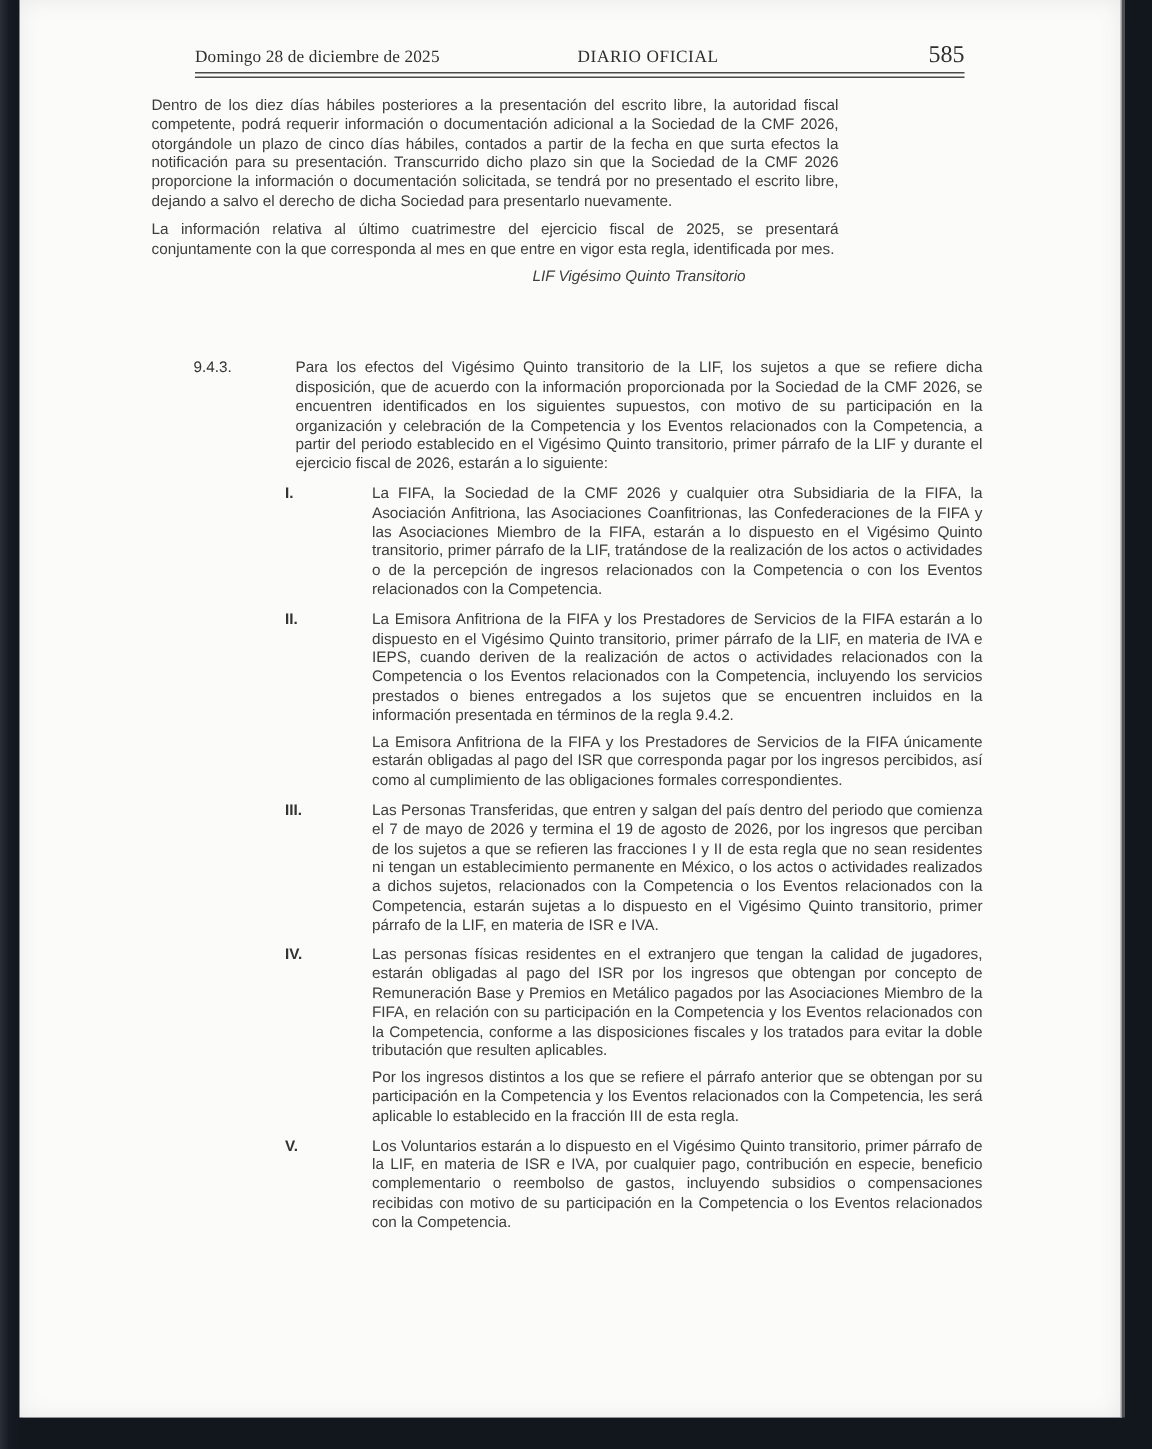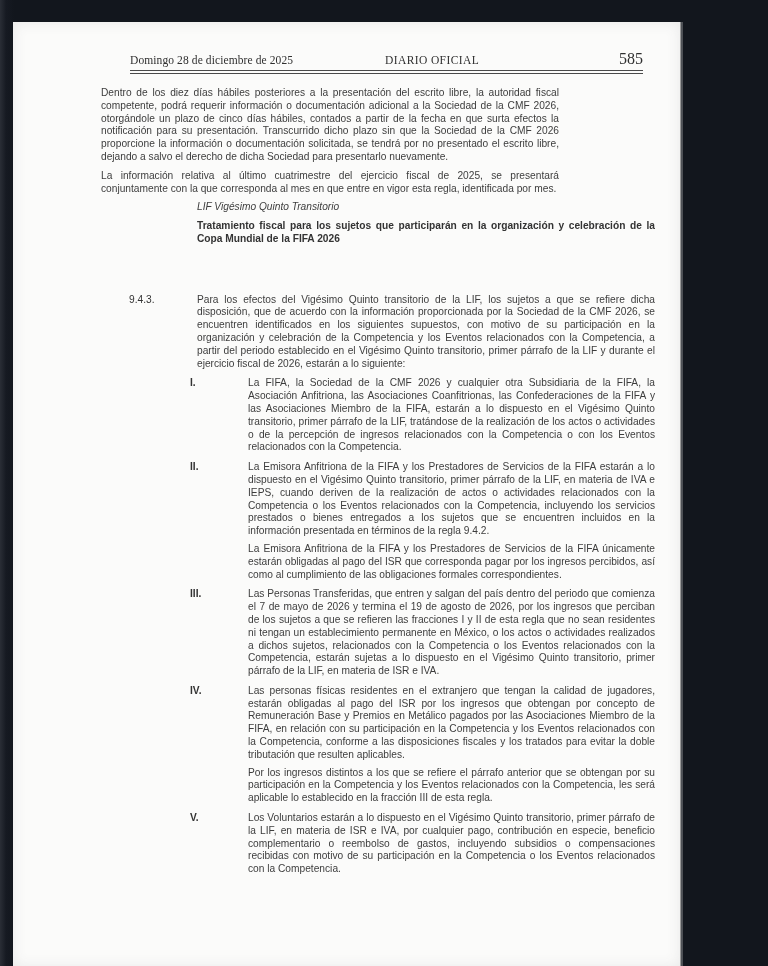--- a/index.html
+++ b/index.html
@@ -16,22 +16,22 @@
     background: var(--frame-bg);
     font-family: "Liberation Sans", sans-serif;
   }
   .frame {
     position: relative;
     width: 768px; height: 966px;
     background: linear-gradient(90deg, #2a2e36 0px, #161a22 6px, var(--frame-bg) 14px);
   }
   .page {
     position: absolute;
-    left: 13px; top: 22px;
-    width: 668px; height: 945px;
+    left: 13px; top: 0;
+    width: 735px; height: 945px;
     background: var(--page-bg);
     border-right: 1px solid #9a9a9a;
     box-shadow: inset 0 0 14px rgba(70,70,80,0.10), 2px 0 0 rgba(255,255,255,0.25);
     overflow: hidden;
   }
   .page-inner {
     position: relative;
     width: 100%; height: 100%;
     padding-top: 28px;
     filter: blur(0.2px);
@@ -71,20 +71,21 @@
     color: var(--ink);
   }
   .ref-italic {
     margin-left: 184px;
     width: 458px;
     font-style: italic;
     font-size: 10.2px;
     line-height: 12.8px;
     margin-top: 1px;
     margin-bottom: 5px;
+    text-align: center;
   }
   .heading-bold {
     margin-left: 184px;
     width: 458px;
     font-weight: bold;
     color: var(--ink-bold);
     font-size: 10.2px;
     line-height: 13.2px;
     text-align: justify;
     margin-bottom: 8px;
@@ -146,21 +147,20 @@
       <div class="header-rule"></div>
 
       <div class="content">
 
         <p class="body-p">Dentro de los diez días hábiles posteriores a la presentación del escrito libre, la autoridad fiscal competente, podrá requerir información o documentación adicional a la Sociedad de la CMF 2026, otorgándole un plazo de cinco días hábiles, contados a partir de la fecha en que surta efectos la notificación para su presentación. Transcurrido dicho plazo sin que la Sociedad de la CMF 2026 proporcione la información o documentación solicitada, se tendrá por no presentado el escrito libre, dejando a salvo el derecho de dicha Sociedad para presentarlo nuevamente.</p>
 
         <p class="body-p">La información relativa al último cuatrimestre del ejercicio fiscal de 2025, se presentará conjuntamente con la que corresponda al mes en que entre en vigor esta regla, identificada por mes.</p>
 
         <p class="ref-italic">LIF Vigésimo Quinto Transitorio</p>
 
-        <p class="heading-bold">Tratamiento fiscal para los sujetos que participarán en la organización y celebración de la Copa Mundial de la FIFA 2026</p>
 
         <div class="rule-block">
           <span class="rule-num">9.4.3.</span>
           <p class="rule-text">Para los efectos del Vigésimo Quinto transitorio de la LIF, los sujetos a que se refiere dicha disposición, que de acuerdo con la información proporcionada por la Sociedad de la CMF 2026, se encuentren identificados en los siguientes supuestos, con motivo de su participación en la organización y celebración de la Competencia y los Eventos relacionados con la Competencia, a partir del periodo establecido en el Vigésimo Quinto transitorio, primer párrafo de la LIF y durante el ejercicio fiscal de 2026, estarán a lo siguiente:</p>
         </div>
 
         <div class="item">
           <span class="item-num">I.</span>
           <p>La FIFA, la Sociedad de la CMF 2026 y cualquier otra Subsidiaria de la FIFA, la Asociación Anfitriona, las Asociaciones Coanfitrionas, las Confederaciones de la FIFA y las Asociaciones Miembro de la FIFA, estarán a lo dispuesto en el Vigésimo Quinto transitorio, primer párrafo de la LIF, tratándose de la realización de los actos o actividades o de la percepción de ingresos relacionados con la Competencia o con los Eventos relacionados con la Competencia.</p>
         </div>

